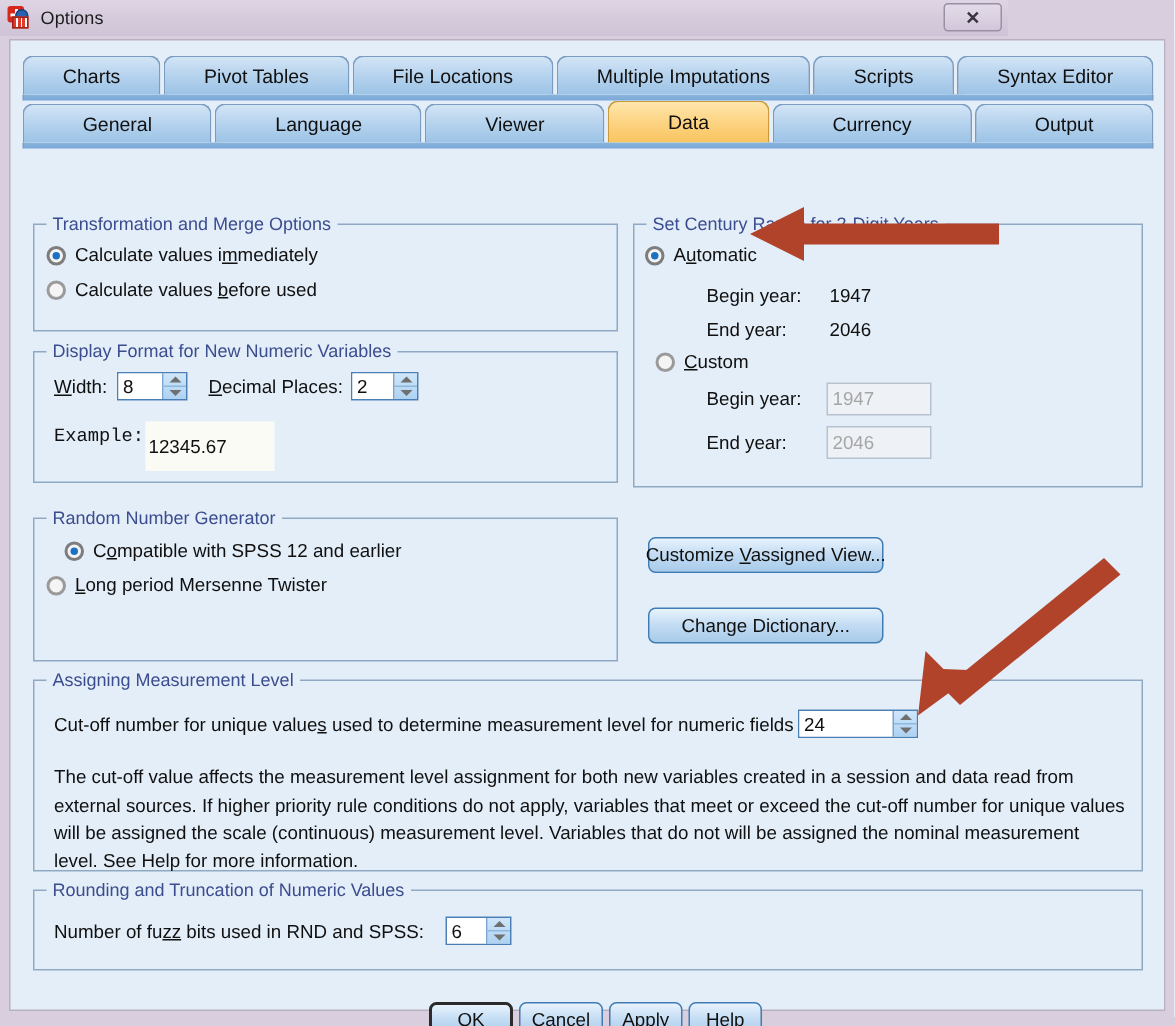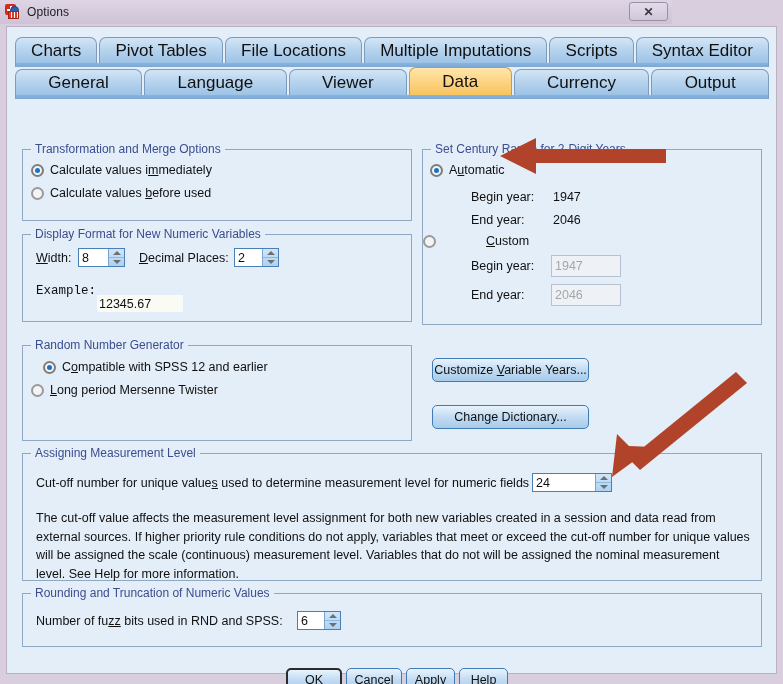--- a/index.html
+++ b/index.html
@@ -115,21 +115,21 @@
     gap: 2px;
   }
   .tab {
     flex: 1 1 auto;
     height: 26px;
     border: 1px solid #7a9cc0;
     border-bottom: none;
     border-radius: 7px 7px 0 0;
     background: linear-gradient(to bottom, #d3e5f6 0%, #b8d4ee 45%, #9cc3e6 100%);
     display: flex; align-items: center; justify-content: center;
-    font-size: 17px;
+    font-size: 13px;
     color: #101010;
     box-sizing: border-box;
     white-space: nowrap;
     padding: 0 4px;
   }
   .tab.selected {
     background: linear-gradient(to bottom, #ffe6ad 0%, #fdd483 50%, #f8c45f 100%);
     border-color: #c99b3c;
     height: 28px;
     text-align: center;
@@ -391,21 +391,21 @@
           <span class="sbtns">
             <span class="sbtn up">
                 <i class="tri"></i>
               </span>
             <span class="sbtn down">
                 <i class="tri"></i>
               </span>
           </span>
         </div>
         <span class="lbl" style="left:13px; top:49px;font-family:Liberation Mono, monospace;">Example:</span>
-        <div class="field plain" style="left:74px; top:60px; width:86px; height:17px;">12345.67</div>
+        <div class="field plain" style="left:74px; top:46px; width:86px; height:33px;">12345.67</div>
       </div>
 
       <div class="group" style="left:15px; top:318px; width:390px; height:96px;">
         <span class="legend">Random Number Generator</span>
         <div class="radio-row" style="left:8px; top:14px;padding-left:12px;">
           <span class="radio on"></span>
           <span><span>C</span><span class="u">o</span><span>mpatible with SPSS 12 and earlier</span></span>
         </div>
         <div class="radio-row" style="left:8px; top:37px;">
           <span class="radio"></span>
@@ -416,32 +416,32 @@
       <div class="group" style="left:415px; top:122px; width:340px; height:176px;">
         <span class="legend">Set Century Range for 2-Digit Years</span>
         <div class="radio-row" style="left:7px; top:13px;">
           <span class="radio on"></span>
           <span><span>A</span><span class="u">u</span><span>tomatic</span></span>
         </div>
         <span class="lbl" style="left:48px; top:40px;">Begin year:</span>
         <span class="lbl" style="left:130px; top:40px;">1947</span>
         <span class="lbl" style="left:48px; top:63px;">End year:</span>
         <span class="lbl" style="left:130px; top:63px;">2046</span>
-        <div class="radio-row" style="left:0; top:84px;gap:44px;">
+        <div class="radio-row" style="left:14px; top:84px;">
           <span class="radio"></span>
           <span><span></span><span class="u">C</span><span>ustom</span></span>
         </div>
         <span class="lbl" style="left:48px; top:109px;">Begin year:</span>
         <div class="field disabled" style="left:128px; top:105px; width:70px; height:22px;">1947</div>
         <span class="lbl" style="left:48px; top:138px;">End year:</span>
         <div class="field disabled" style="left:128px; top:134px; width:70px; height:22px;">2046</div>
       </div>
 
       <div class="btn" style="left:425px; top:331px; width:157px; height:24px;">
-        <span><span>Customize </span><span class="u">V</span><span>ariable Years...</span></span>
+        <span><span>Customize </span><span class="u">V</span><span>assigned View...</span></span>
       </div>
       <div class="btn" style="left:425px; top:378px; width:157px; height:24px;">
         <span><span>Chan</span><span class="u">g</span><span>e Dictionary...</span></span>
       </div>
 
       <div class="group" style="left:15px; top:426px; width:740px; height:128px;">
         <span class="legend">Assigning Measurement Level</span>
         <span class="lbl" style="left:13px; top:22px;"><span>Cut-off number for unique value</span><span class="u">s</span><span> used to determine measurement level for numeric fields</span></span>
         <div class="spin" style="left:509px; top:19px; width:80px;">
           <span class="sval">24</span>

